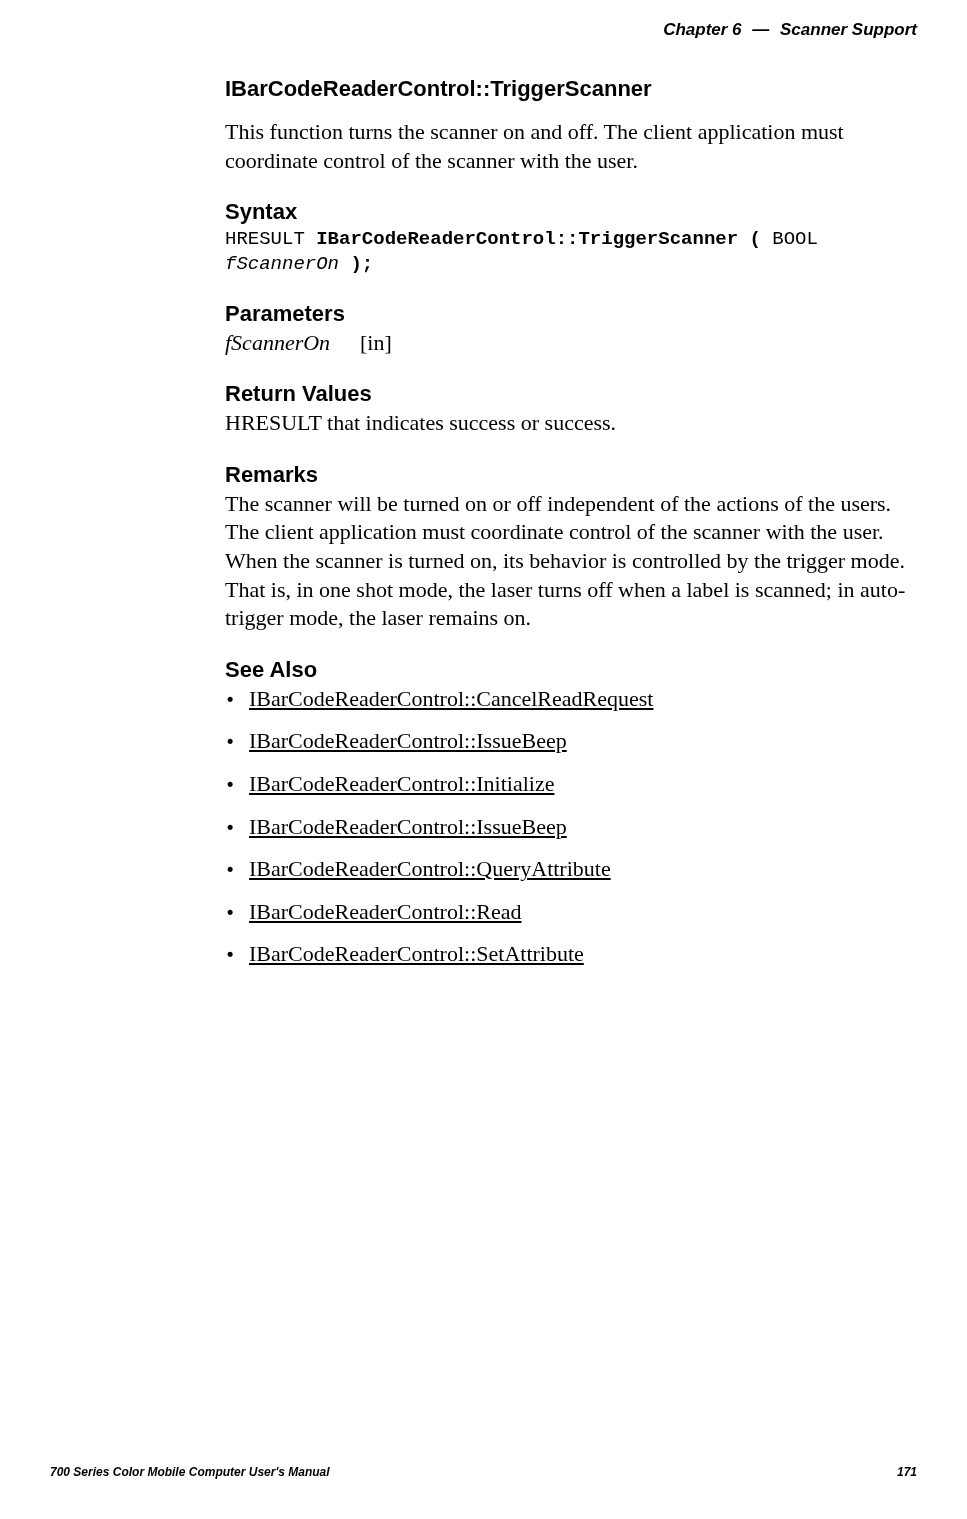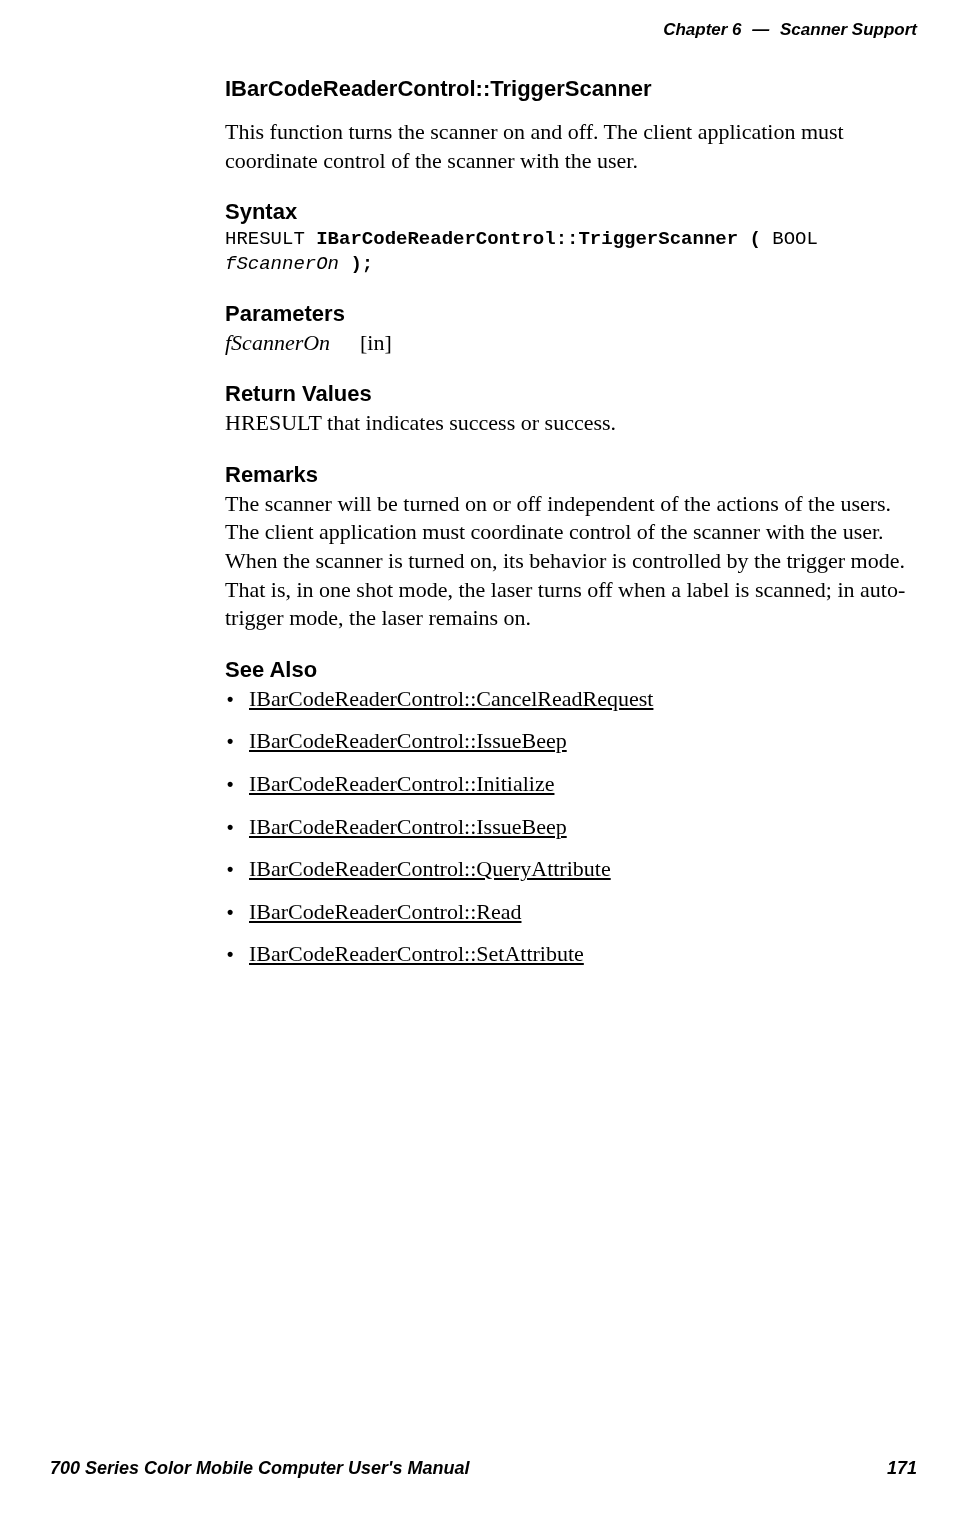--- a/index.html
+++ b/index.html
@@ -105,21 +105,21 @@
     .footer {
       position: absolute;
       bottom: 40px;
       left: 50px;
       right: 50px;
       display: flex;
       justify-content: space-between;
       font-family: Arial, Helvetica, sans-serif;
       font-style: italic;
       font-weight: bold;
-      font-size: 18px;
+      font-size: 12px;
     }
   </style>
 </head>
 <body>
 
 <div class="header">
   <span class="chapter-label">Chapter  6</span>
   <span class="dash">—</span>
   <span>Scanner Support</span>
 </div>

